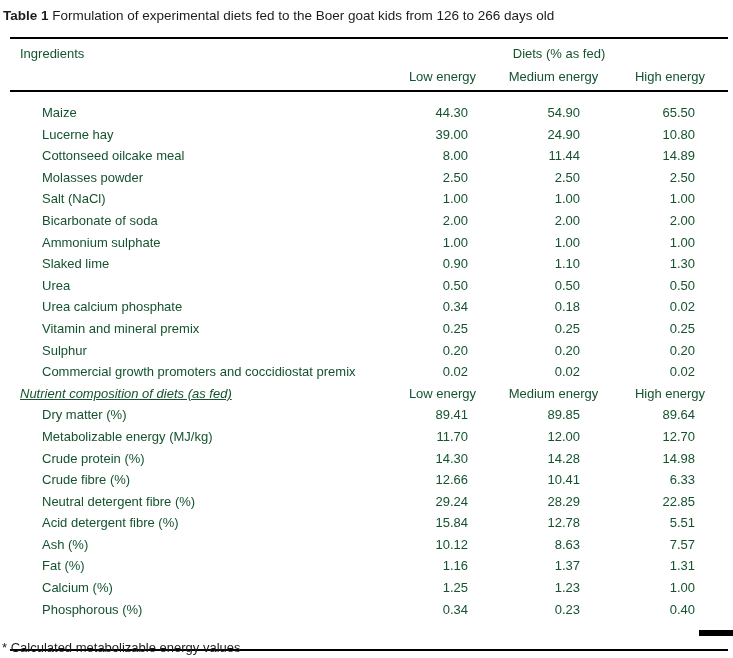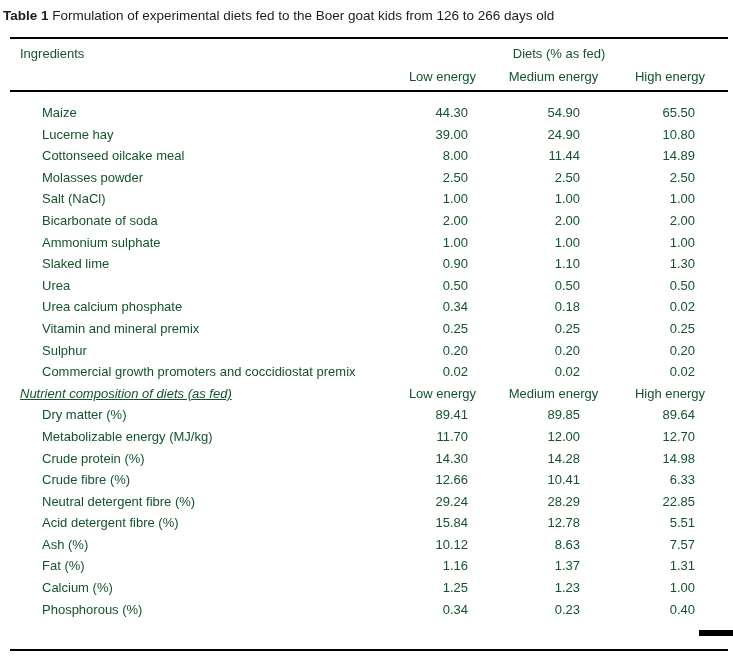--- a/index.html
+++ b/index.html
@@ -245,16 +245,17 @@
         </tr>
         <tr>
           <td class="lbl">Phosphorous (%)</td>
           <td class="num c0">0.34</td>
           <td class="num c1">0.23</td>
           <td class="num c2">0.40</td>
         </tr>
       </tbody>
   </table>
 
+  <div class="footnote">* Calculated metabolizable energy values</div>
 
   <div class="edge-mark"></div>
 
 </div>
 
 </body></html>

